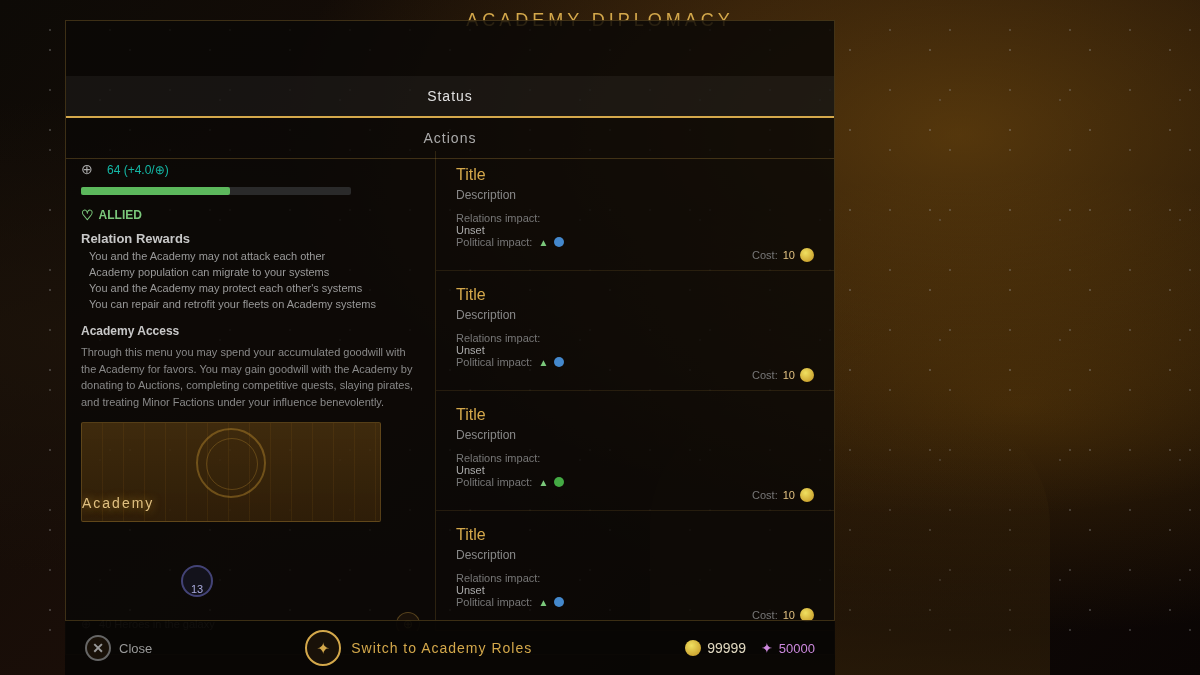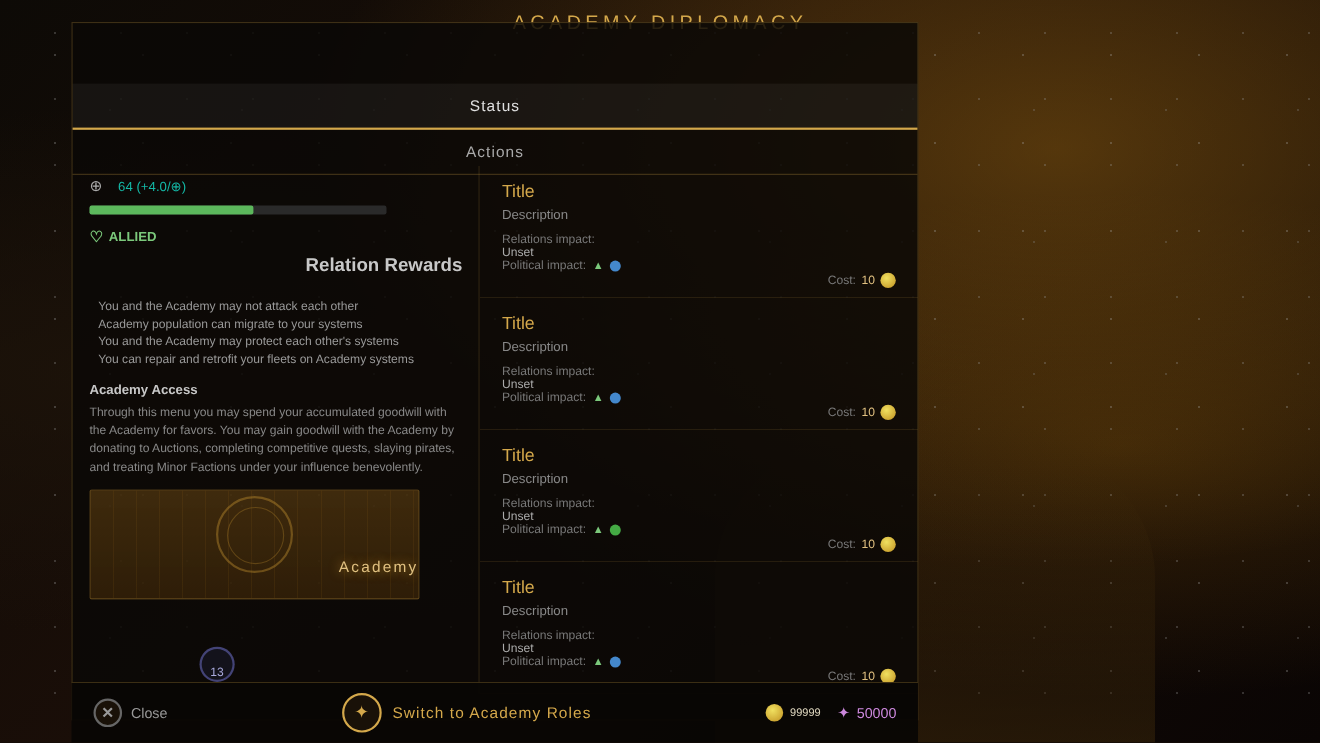--- a/index.html
+++ b/index.html
@@ -154,25 +154,24 @@
       align-items: center;
       gap: 5px;
     }
 
     .allied-icon {
       font-size: 14px;
     }
 
     .section-title {
       color: #c8c8c8;
-      font-size: 17px;
+      font-size: 13px;
       font-weight: bold;
-      margin-bottom: 20px;
+      margin-bottom: 2px;
       margin-top: 8px;
-      text-align: right;
     }
 
     .reward-item {
       color: #999;
       font-size: 11px;
       padding: 2px 0;
       padding-left: 8px;
     }
 
     .academy-access-title {
@@ -196,24 +195,24 @@
       width: 300px;
       height: 100px;
       background: linear-gradient(to bottom, rgba(180,120,30,0.3), rgba(80,50,10,0.5));
       border: 1px solid rgba(180,140,60,0.3);
       overflow: hidden;
       border-radius: 2px;
     }
 
     .academy-image-label {
       position: absolute;
-      bottom: 21px;
+      bottom: 10px;
       left: 0;
       right: 0;
-      text-align: right;
+      text-align: left;
       color: #e0c080;
       font-size: 14px;
       letter-spacing: 2px;
       text-shadow: 0 0 10px rgba(200,150,50,0.8);
     }
 
     
     .academy-image::before {
       content: '';
       position: absolute;
@@ -476,21 +475,21 @@
       background: radial-gradient(circle at 40% 35%, #f0e060, #c09020);
     }
 
     .star-icon {
       color: #cc88dd;
       font-size: 14px;
     }
 
     .currency-value {
       color: #e0d8c0;
-      font-size: 10px;
+      font-size: 14px;
     }
 
     .purple-value {
       color: #cc88dd;
       font-size: 13px;
     }
 
     
     .actions-panel::-webkit-scrollbar {
       width: 4px;

